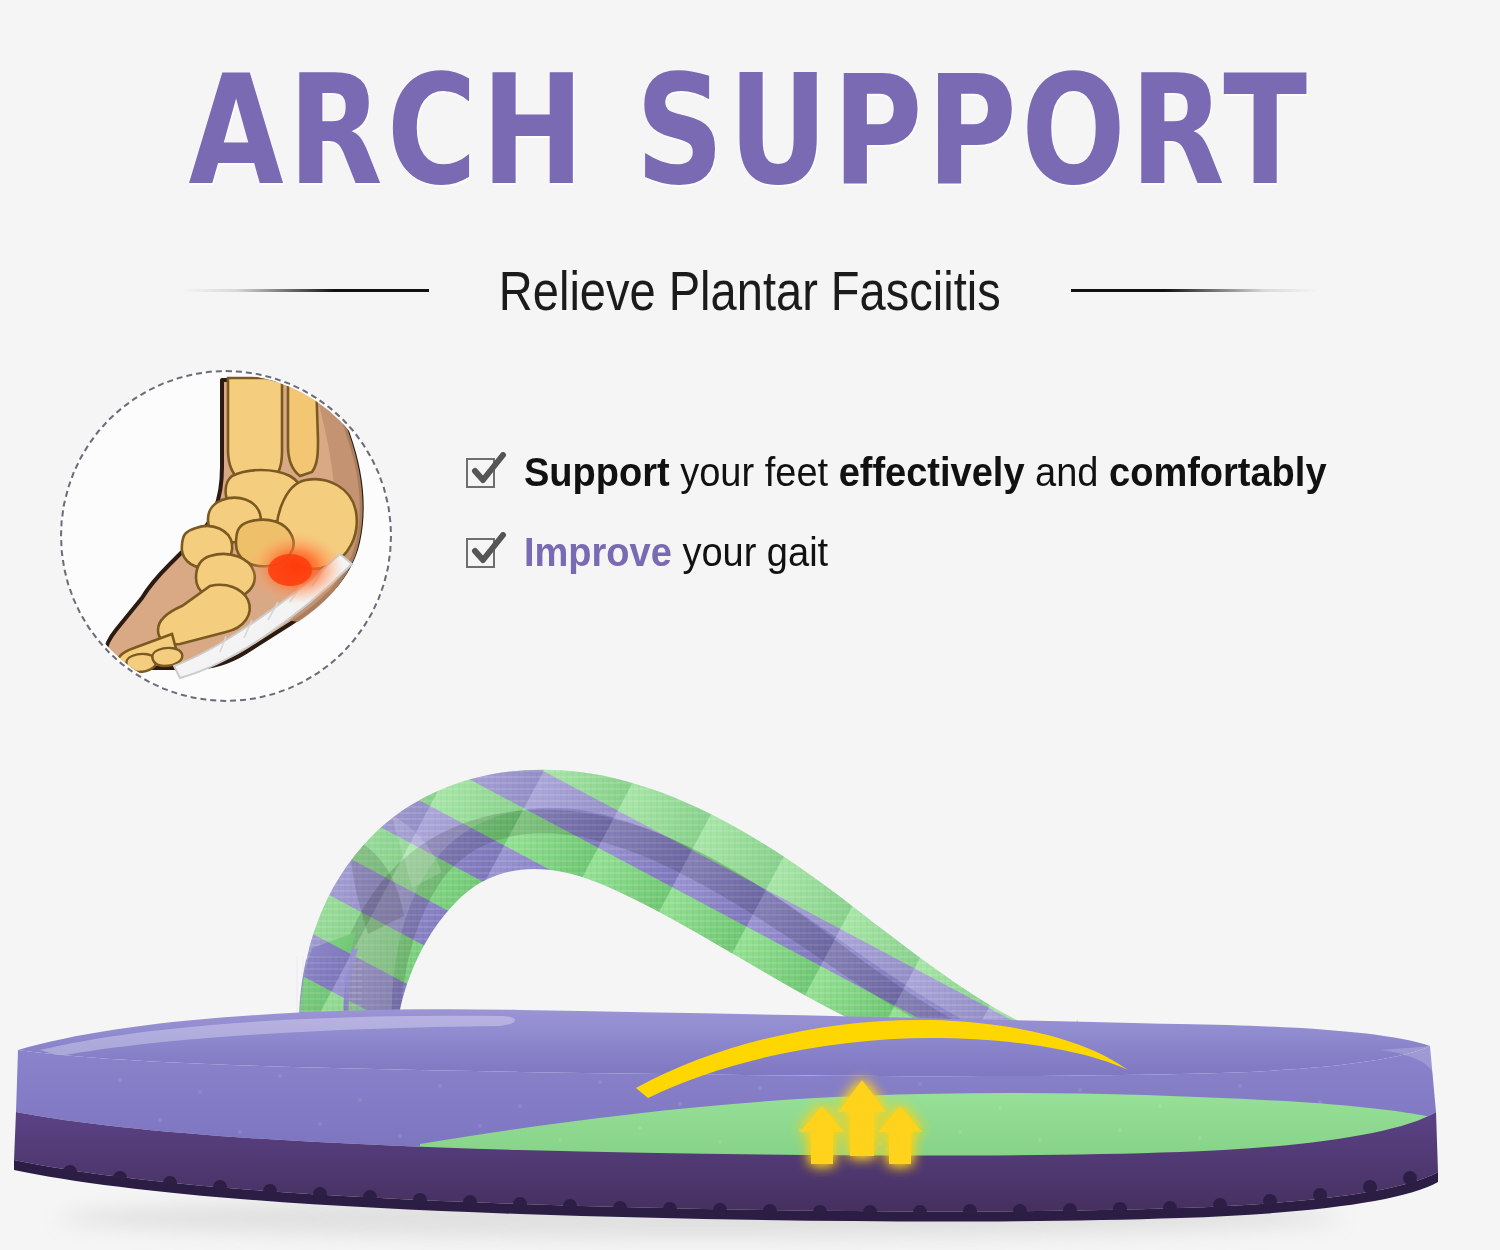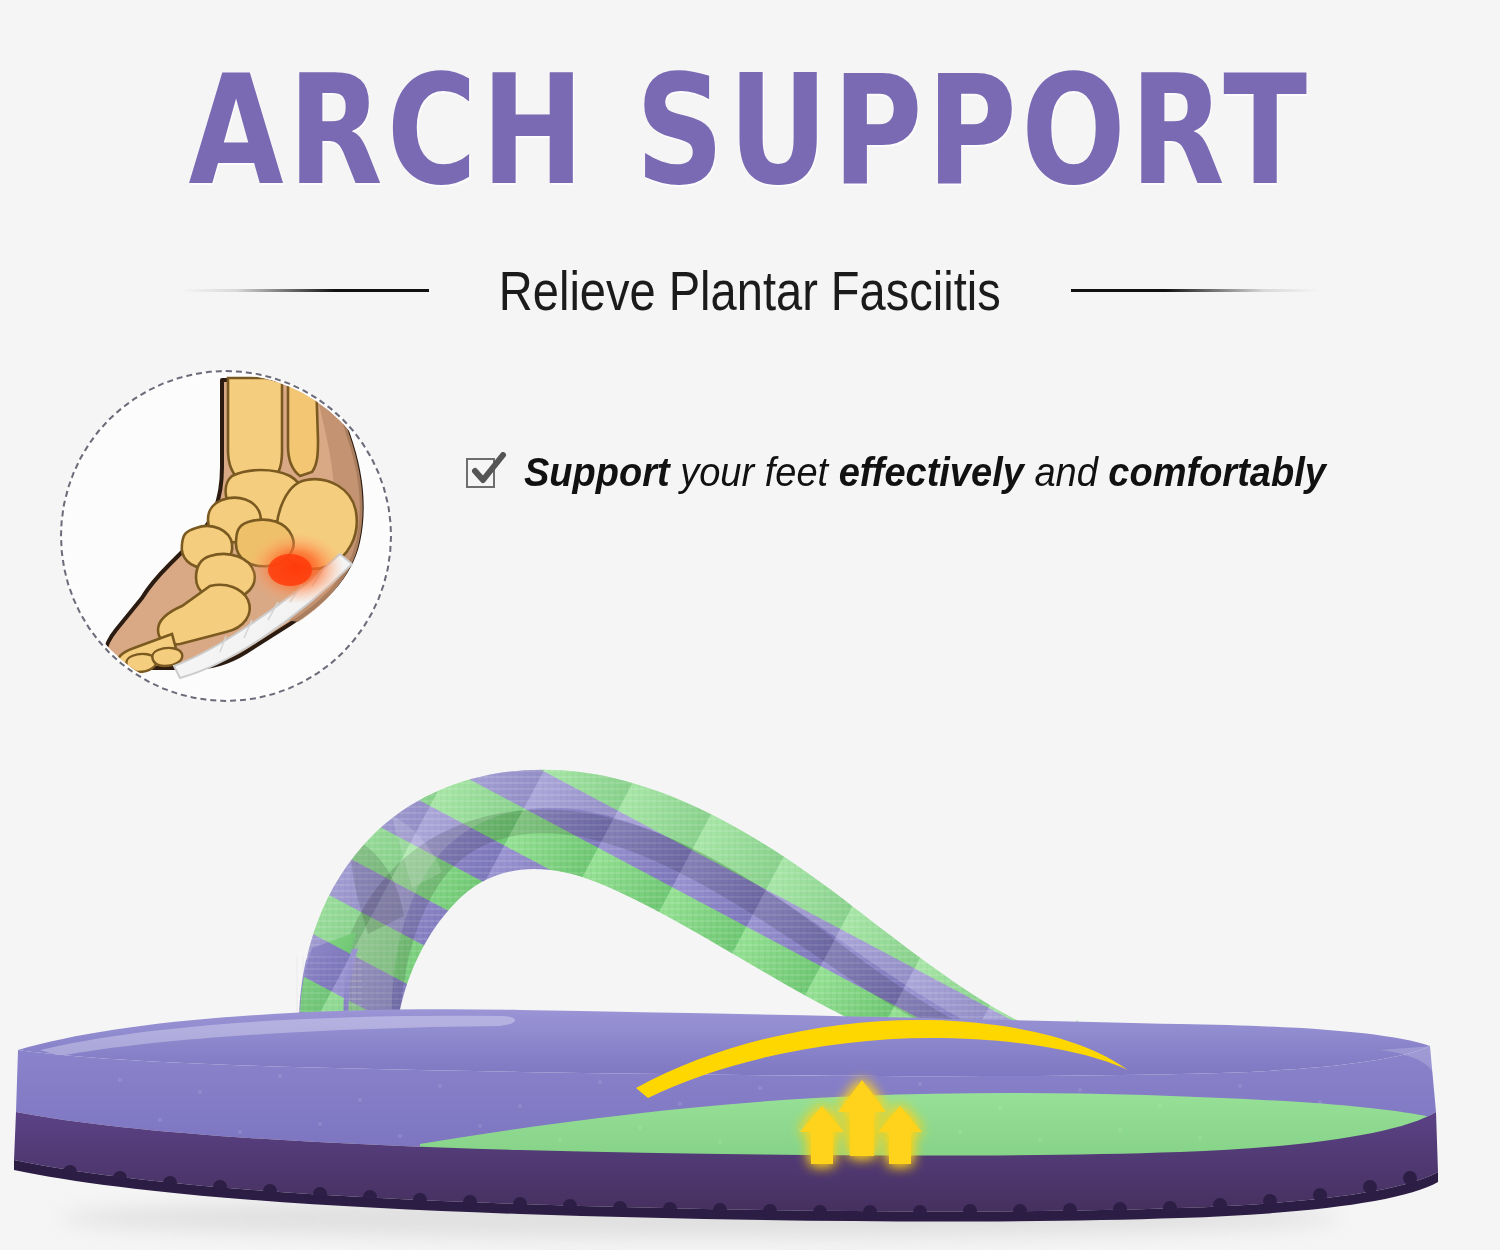--- a/index.html
+++ b/index.html
@@ -87,21 +87,20 @@
   .features {
     position: absolute;
     left: 466px;
     top: 432px;
     width: 1010px;
   }
   .feature-row {
     display: flex;
     align-items: center;
     height: 80px;
-    font-style: italic;
   }
   .check-box {
     position: relative;
     width: 34px;
     height: 36px;
     flex: 0 0 auto;
     margin-right: 24px;
   }
   .check-box .box {
     position: absolute;
@@ -230,20 +229,31 @@
       <svg width="40" height="40" viewBox="0 0 40 40">
         <path d="M8 19 L16 28 L36 3" fill="none" stroke="#555555" stroke-width="6" stroke-linecap="round" stroke-linejoin="round"></path>
       </svg>
     </span>
     <span class="feature-text">
       <b>Support</b><span> your feet </span><b>effectively</b><span> and </span><b>comfortably</b>
     </span>
   </div>
 
 
+  <div class="feature-row">
+    <span class="check-box">
+      <span class="box"></span>
+      <svg width="40" height="40" viewBox="0 0 40 40">
+        <path d="M8 19 L16 28 L36 3" fill="none" stroke="#555555" stroke-width="6" stroke-linecap="round" stroke-linejoin="round"></path>
+      </svg>
+    </span>
+    <span class="feature-text">
+      <span class="accent">Improve</span><span> your gait</span>
+    </span>
+  </div>
 
 </div>
 
 <div class="sandal-scene">
   <svg width="1500" height="530" viewBox="0 0 1500 530">
     <defs>
       <linearGradient id="footbedG" x1="0" y1="0" x2="0" y2="1">
         <stop offset="0%" stop-color="#9b95d6"></stop>
         <stop offset="55%" stop-color="#8a84cb"></stop>
         <stop offset="100%" stop-color="#7f78c2"></stop>

